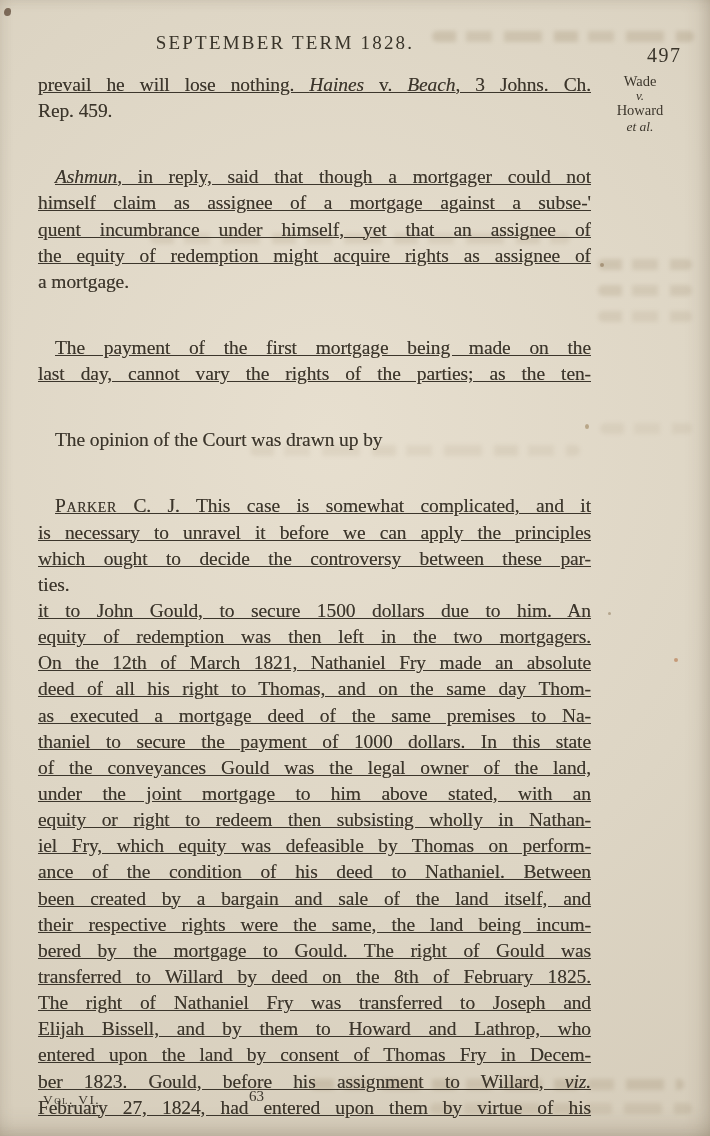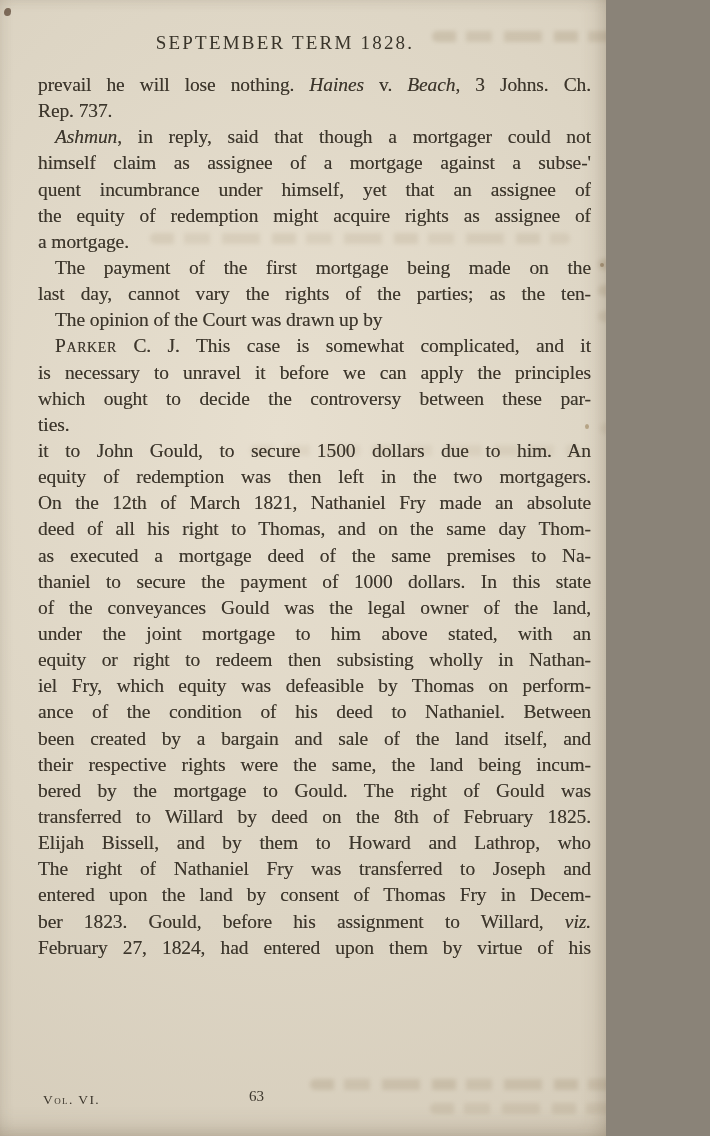--- a/index.html
+++ b/index.html
@@ -1,18 +1,18 @@
 <!DOCTYPE html>
 <html><head>
 <meta charset="utf-8">
 <style>
   html,body{margin:0;padding:0;background:#8a8378;}
   .page{
     position:relative;
-    width:606px;height:1136px;
+    width:710px;height:1136px;
     overflow:hidden;
     background:
       radial-gradient(ellipse 130% 90% at 46% 38%, #e7dfcf 0%, #ddd5c4 48%, #d6cdbb 78%, #cec5b2 100%);
     font-family:"Liberation Serif","DejaVu Serif",serif;
     color:#3c362c;
   }
   .page::after{
     content:"";position:absolute;inset:0;pointer-events:none;
     box-shadow:
       inset -16px 0 22px -14px rgba(92,76,54,.28),
@@ -40,22 +40,22 @@
   .mn-etal{font-size:13.5px;line-height:18px;display:block;font-style:italic;}
   .mn-rule{margin:3px auto 0 auto;width:84px;border:0;border-top:1.6px solid #4942366;
            border-color:#4a4339;height:0;}
   
   .body-text{
     position:absolute;left:38px;top:72px;width:553px;
     font-size:19.5px;letter-spacing:-0.1px;
     text-shadow:0 0 .5px rgba(62,52,40,.55);
   }
   .line{line-height:26.15px;height:26.15px;text-align:left;}
-  .line.jf{text-align:justify;text-align-last:justify;}
-  .line.ind{padding-left:17px;}
+  .line.jf{text-align:justify;text-align-last:justify;text-decoration:underline;}
+  .line.ind{padding-left:17px;margin-top:40px;}
   .it{font-style:italic;}
   .sc{font-variant:small-caps;letter-spacing:.6px;}
   
   .footer-volume{
     position:absolute;left:43px;top:1092px;
     font-size:13.5px;letter-spacing:1.4px;font-variant:small-caps;color:#3c362c;
   }
   .footer-signature{
     position:absolute;left:249px;top:1088px;
     font-size:15px;color:#3c362c;
@@ -113,21 +113,21 @@
   <div class="margin-note">
     <span class="mn-party">Wade</span>
     <span class="mn-v">v.</span>
     <span class="mn-party">Howard</span>
     <span class="mn-etal">et al.</span>
     <hr class="mn-rule">
   </div>
 
   <div class="body-text">
       <div class="line jf"><span>prevail he will lose nothing. </span><span class="it">Haines</span><span> v. </span><span class="it">Beach</span><span>, 3 Johns. Ch.</span></div>
-      <div class="line"><span>Rep. 737.</span></div>
+      <div class="line"><span>Rep. 459.</span></div>
       <div class="line jf ind"><span class="it">Ashmun</span><span>, in reply, said that though a mortgager could not</span></div>
       <div class="line jf"><span>himself claim as assignee of a mortgage against a subse-'</span></div>
       <div class="line jf"><span>quent incumbrance under himself, yet that an assignee of</span></div>
       <div class="line jf"><span>the equity of redemption might acquire rights as assignee of</span></div>
       <div class="line"><span>a mortgage.</span></div>
       <div class="line jf ind"><span>The payment of the first mortgage being made on the</span></div>
       <div class="line jf"><span>last day, cannot vary the rights of the parties; as the ten-</span></div>
       <div class="line ind"><span>The opinion of the Court was drawn up by</span></div>
       <div class="line jf ind"><span class="sc">Parker</span><span> C. J.  This case is somewhat complicated, and it</span></div>
       <div class="line jf"><span>is necessary to unravel it before we can apply the principles</span></div>
@@ -141,22 +141,22 @@
       <div class="line jf"><span>thaniel to secure the payment of 1000 dollars.  In this state</span></div>
       <div class="line jf"><span>of the conveyances Gould was the legal owner of the land,</span></div>
       <div class="line jf"><span>under the joint mortgage to him above stated, with an</span></div>
       <div class="line jf"><span>equity or right to redeem then subsisting wholly in Nathan-</span></div>
       <div class="line jf"><span>iel Fry, which equity was defeasible by Thomas on perform-</span></div>
       <div class="line jf"><span>ance of the condition of his deed to Nathaniel.  Between</span></div>
       <div class="line jf"><span>been created by a bargain and sale of the land itself, and</span></div>
       <div class="line jf"><span>their respective rights were the same, the land being incum-</span></div>
       <div class="line jf"><span>bered by the mortgage to Gould.  The right of Gould was</span></div>
       <div class="line jf"><span>transferred to Willard by deed on the 8th of February 1825.</span></div>
+      <div class="line jf"><span>The right of Nathaniel Fry was transferred to Joseph and</span></div>
       <div class="line jf"><span>Elijah Bissell, and by them to Howard and Lathrop, who</span></div>
-      <div class="line jf"><span>The right of Nathaniel Fry was transferred to Joseph and</span></div>
       <div class="line jf"><span>entered upon the land by consent of Thomas Fry in Decem-</span></div>
       <div class="line jf"><span>ber 1823.  Gould, before his assignment to Willard, </span><span class="it">viz.</span></div>
       <div class="line jf"><span>February 27, 1824, had entered upon them by virtue of his</span></div>
     </div>
 
   <div class="footer-volume">Vol. VI.</div>
   <div class="footer-signature">63</div>
 
 </div>
 

